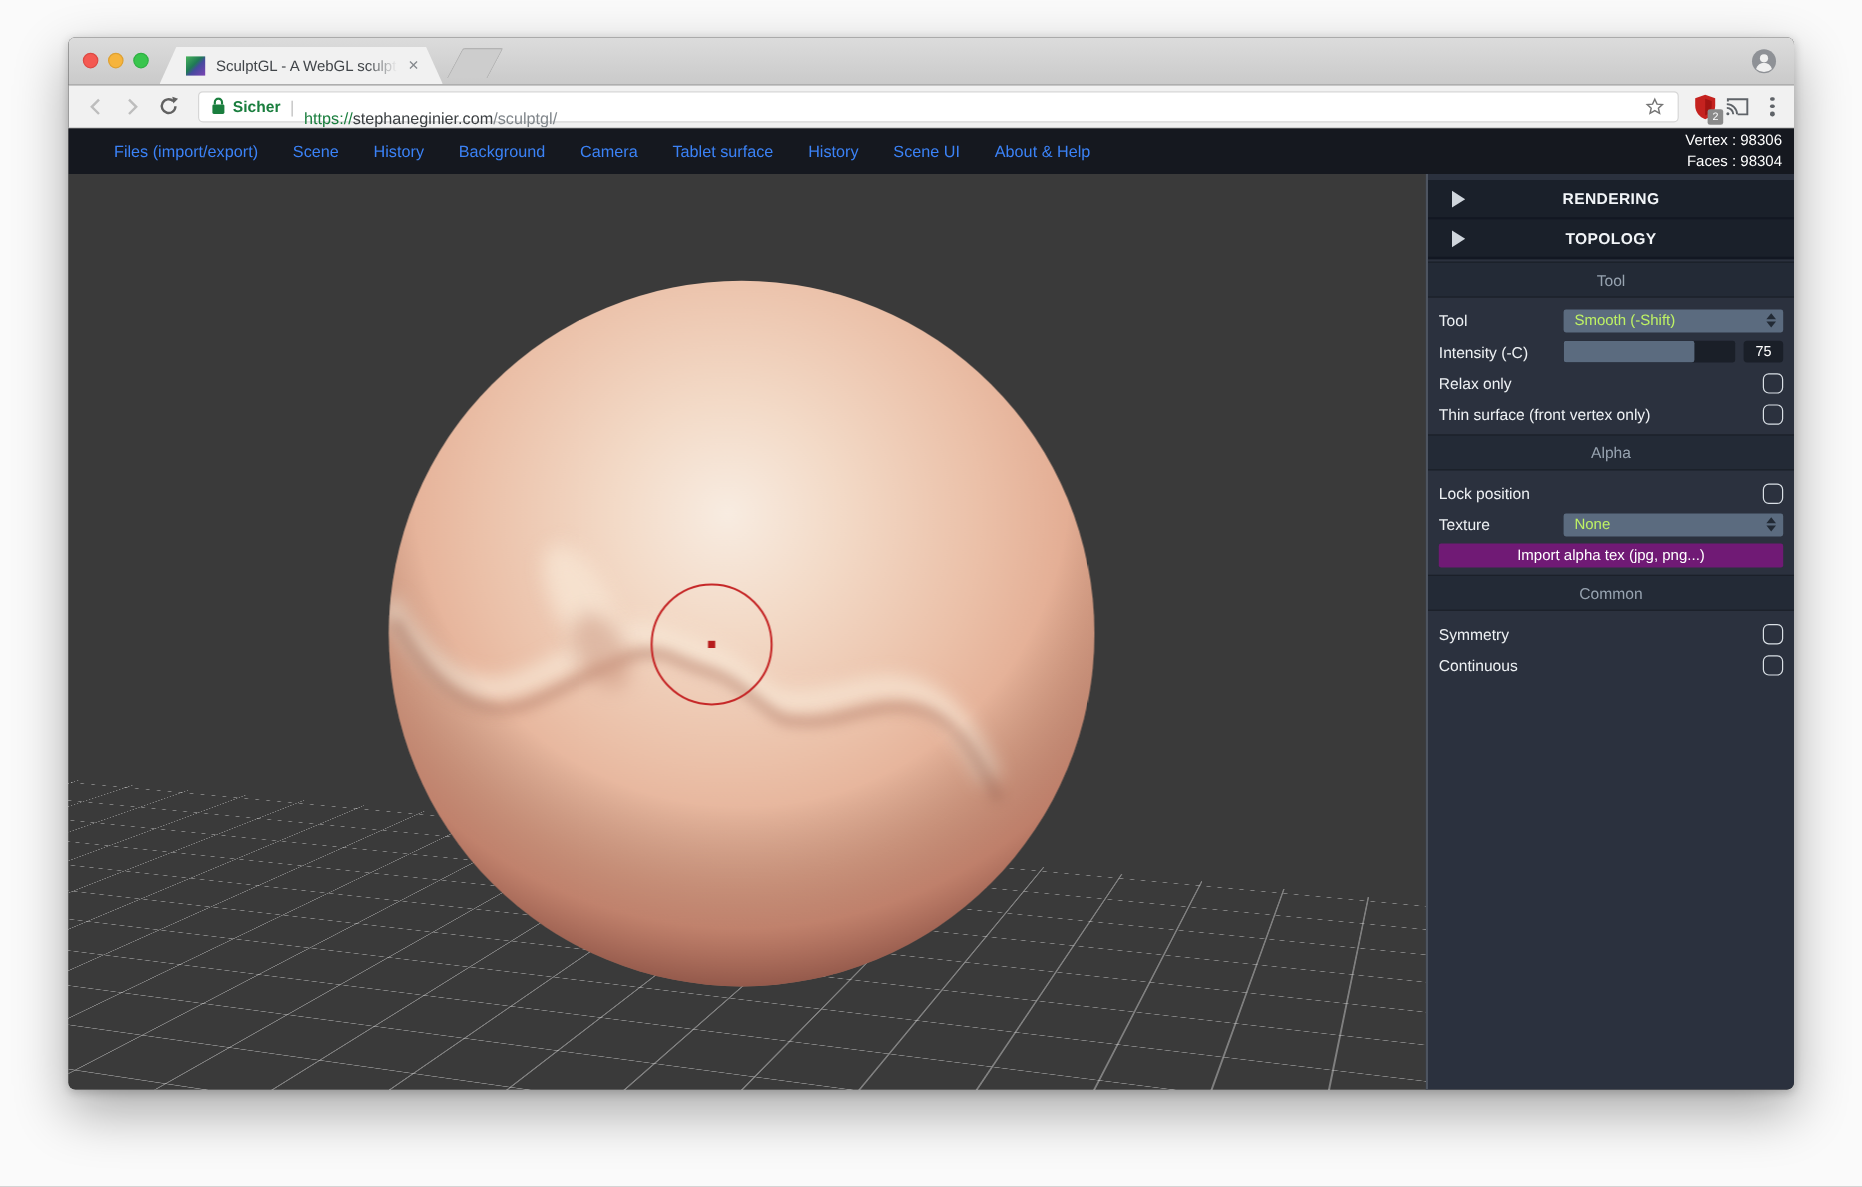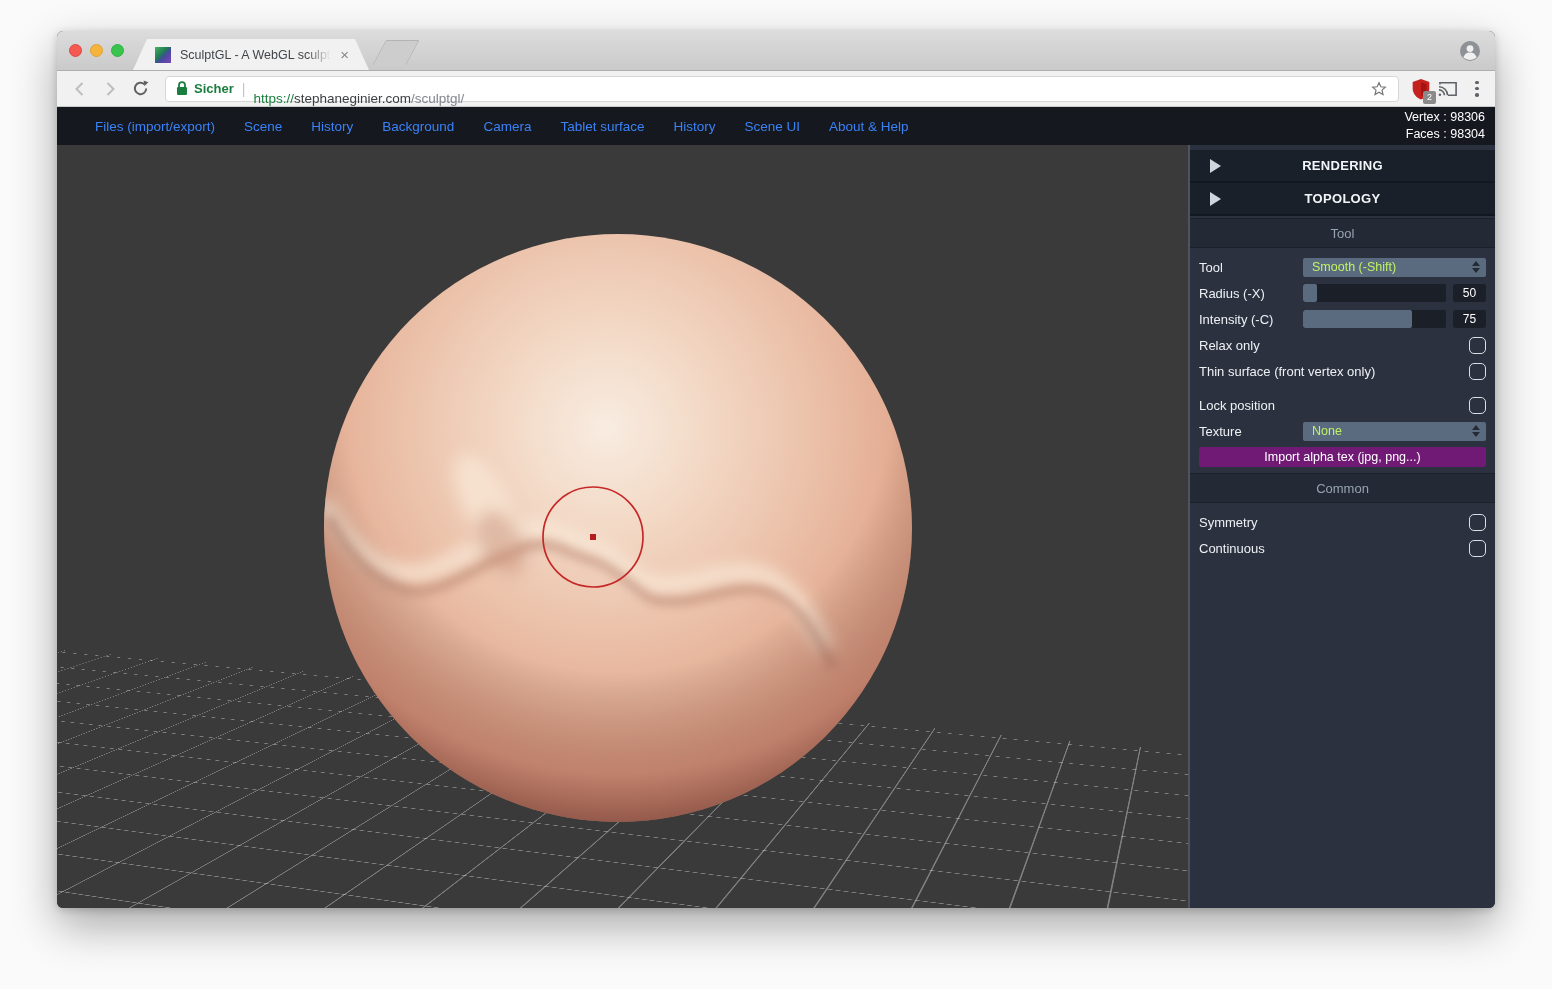--- a/index.html
+++ b/index.html
@@ -302,43 +302,37 @@
           <span class="lbl">Tool</span>
           <div class="dropdown">
             <span>Smooth (-Shift)</span>
             <span class="dd-arrows">
                 <i class="up"></i>
                 <i class="down"></i>
               </span>
           </div>
         </div>
         <div class="row">
-          <span class="lbl">Radius (-X)</span>
-          <div class="slider-track">
-            <div class="slider-fill" style="width: 10%;"></div>
-          </div>
-          <div class="valbox">50</div>
-        </div>
-        <div class="row">
           <span class="lbl">Intensity (-C)</span>
           <div class="slider-track">
             <div class="slider-fill" style="width: 76%;"></div>
           </div>
           <div class="valbox">75</div>
         </div>
         <div class="row">
           <span class="lbl lbl-wide">Relax only</span>
           <span class="checkbox"></span>
         </div>
         <div class="row">
           <span class="lbl lbl-wide">Thin surface (front vertex only)</span>
           <span class="checkbox"></span>
         </div>
       </div>
 
+      <div class="subheader">Alpha</div>
 
       <div class="rows">
         <div class="row">
           <span class="lbl lbl-wide">Lock position</span>
           <span class="checkbox"></span>
         </div>
         <div class="row">
           <span class="lbl">Texture</span>
           <div class="dropdown">
             <span>None</span>

